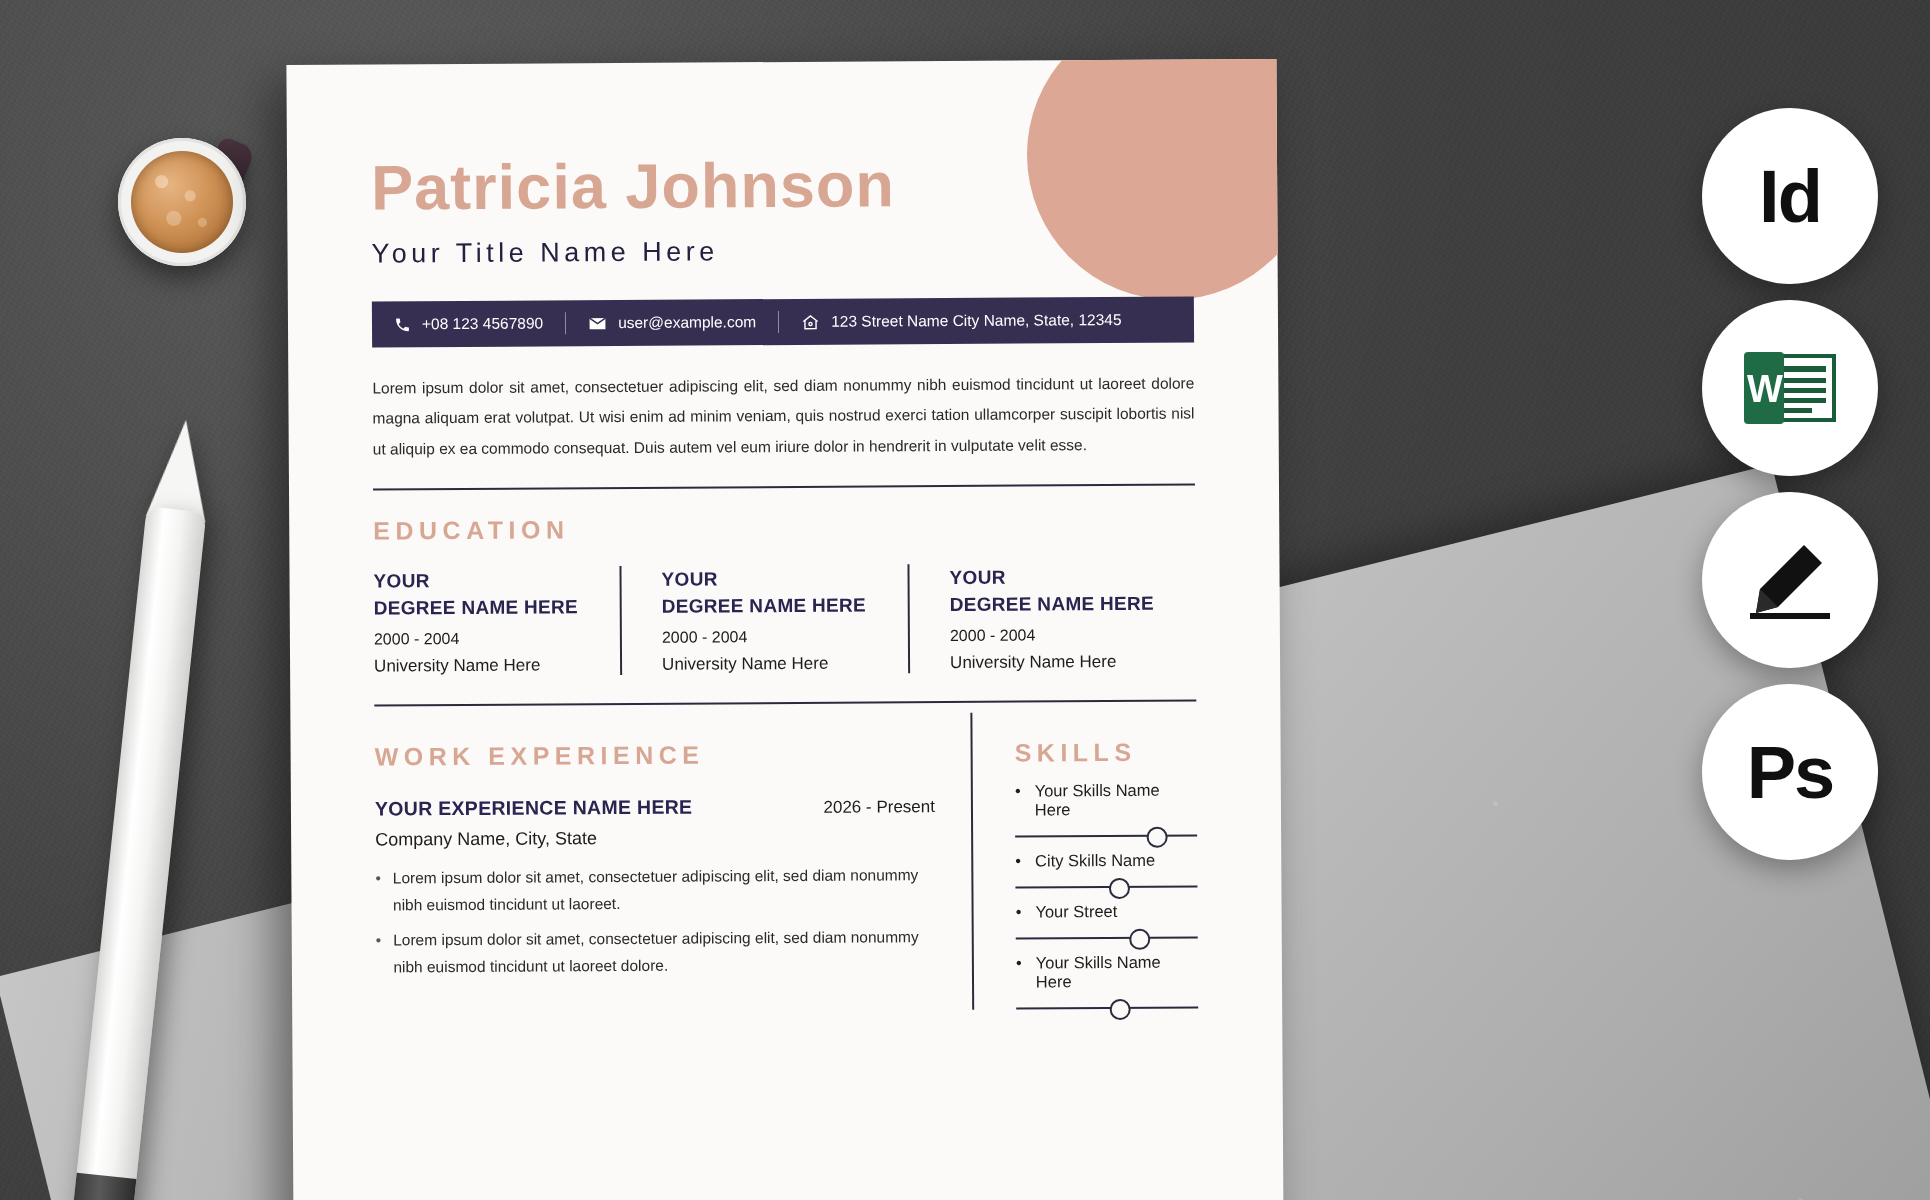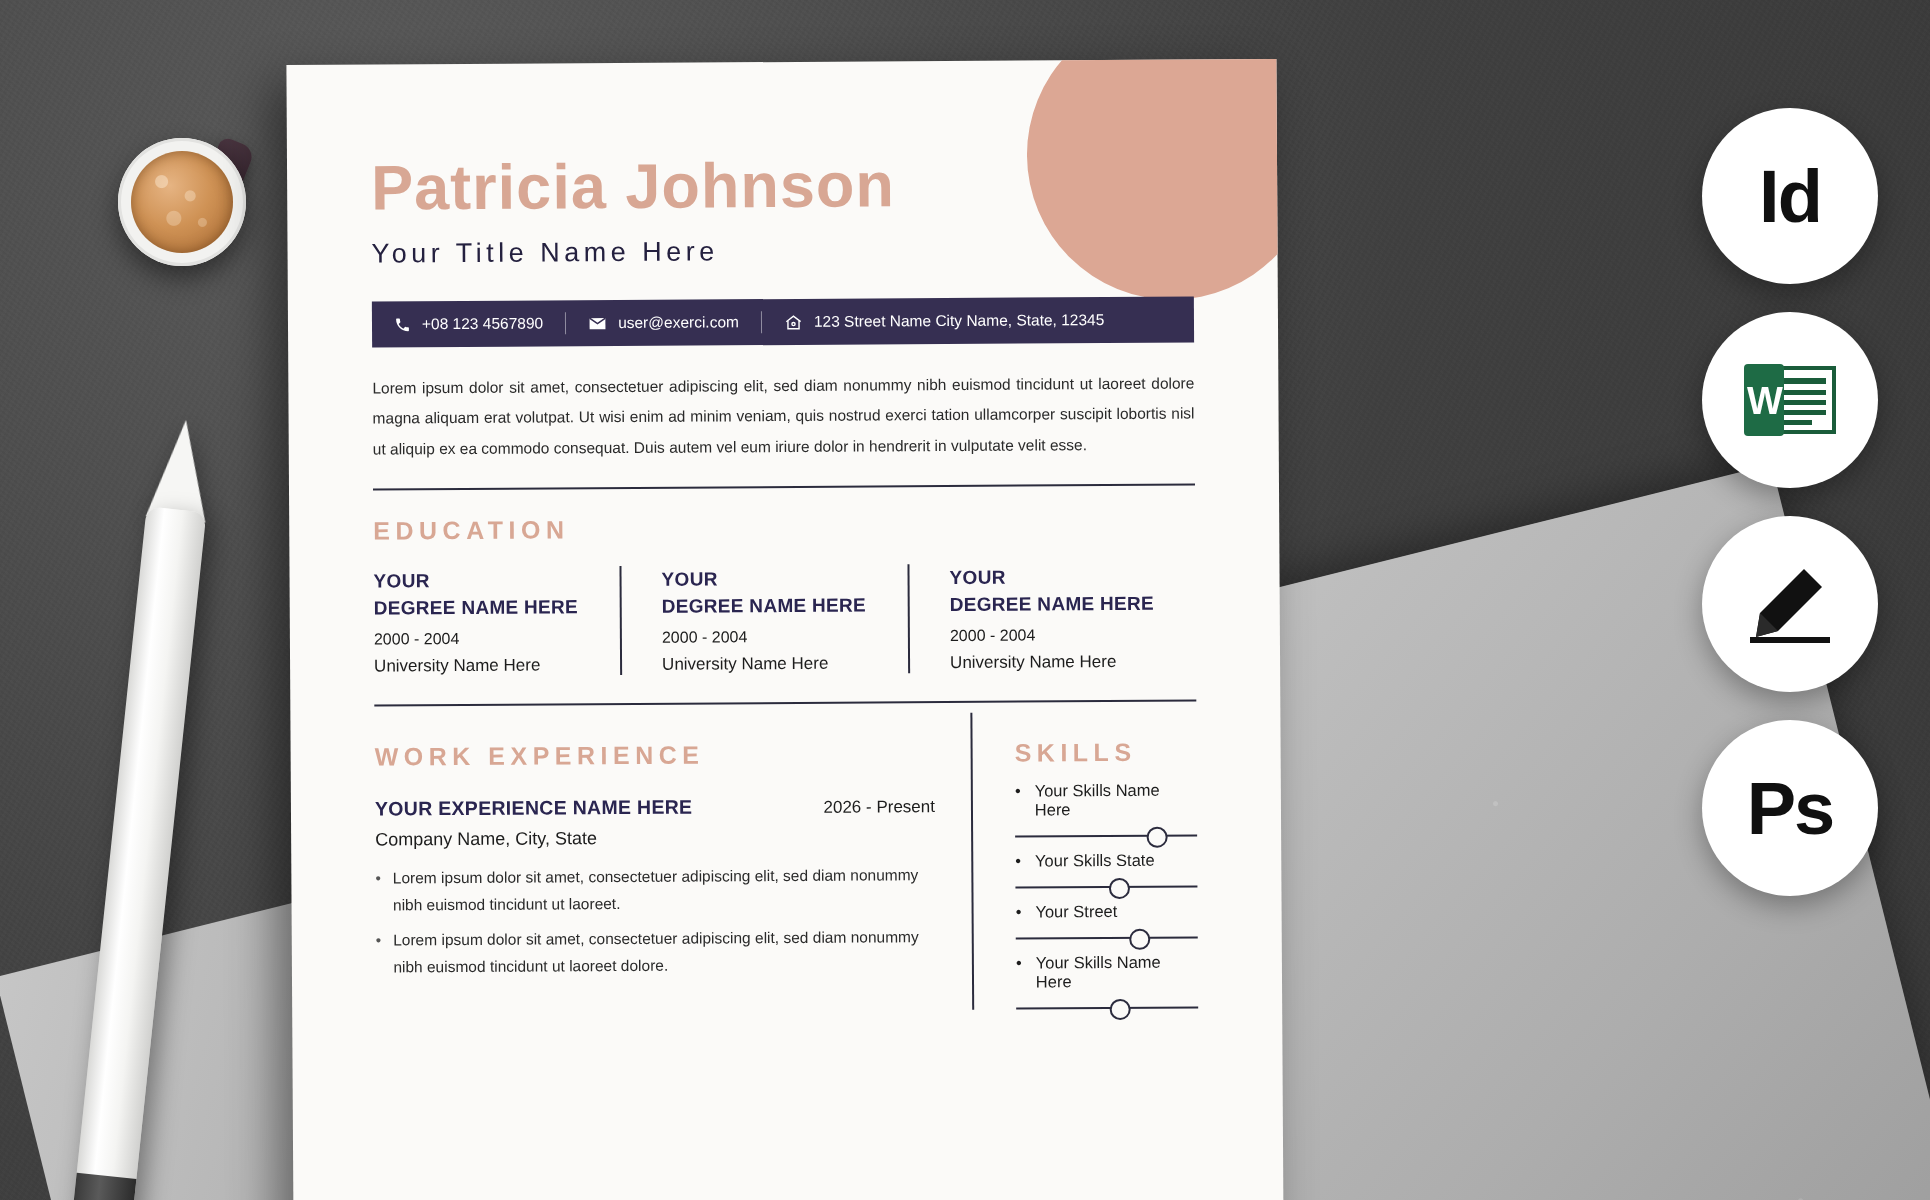--- a/index.html
+++ b/index.html
@@ -338,21 +338,21 @@
     transform: translateX(-50%);
   }
 
   
   .badges {
     position: absolute;
     right: 52px;
     top: 108px;
     display: flex;
     flex-direction: column;
-    gap: 28px;
+    gap: 16px;
     align-items: center;
   }
   .badge {
     width: 176px;
     height: 176px;
     border-radius: 50%;
     background: #ffffff;
     display: flex;
     align-items: center;
     justify-content: center;
@@ -410,21 +410,21 @@
           <span>+08 123 4567890</span>
         </div>
         <div class="contact-sep"></div>
         <div class="contact-item">
           <span class="cicon">
             <svg width="19" height="19" viewBox="0 0 24 24" fill="#ffffff">
               <path d="M2 5h20v14H2z" fill="#ffffff"></path>
               <path d="M2 5l10 7 10-7" fill="none" stroke="#362f52" stroke-width="2"></path>
             </svg>
           </span>
-          <span>user@exerci.com</span>
+          <span>user@example.com</span>
         </div>
         <div class="contact-sep"></div>
         <div class="contact-item">
           <span class="cicon">
             <svg width="19" height="19" viewBox="0 0 24 24" fill="none" stroke="#ffffff" stroke-width="1.8">
               <path d="M3 11l9-7 9 7"></path>
               <path d="M5 10v10h14V10"></path>
               <circle cx="12" cy="14" r="2"></circle>
             </svg>
           </span>
@@ -498,21 +498,21 @@
               <span>Your Skills Name Here</span>
             </div>
             <div class="skill-track">
               <div class="skill-knob" style="left:78%"></div>
             </div>
           </div>
 
           <div class="skill">
             <div class="skill-label">
               <span>•</span>
-              <span>Your Skills State</span>
+              <span>City Skills Name</span>
             </div>
             <div class="skill-track">
               <div class="skill-knob" style="left:57%"></div>
             </div>
           </div>
 
           <div class="skill">
             <div class="skill-label">
               <span>•</span>
               <span>Your Street</span>

